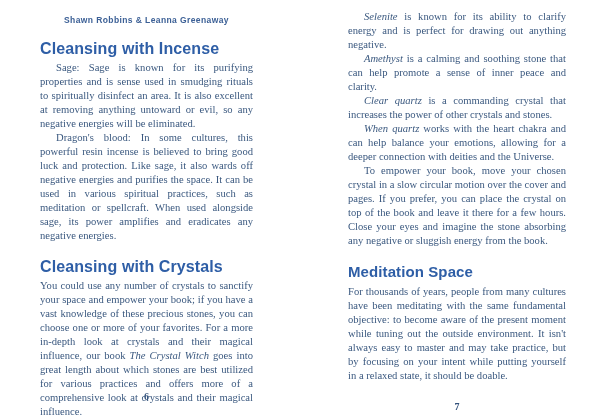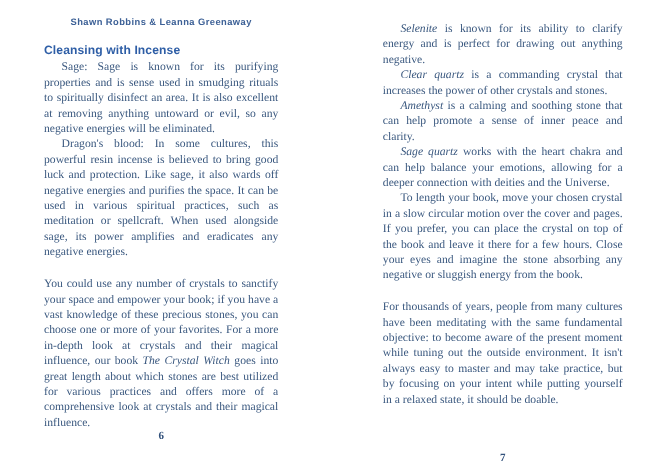--- a/index.html
+++ b/index.html
@@ -32,26 +32,26 @@
   .running-head {
     padding-top: 15px;
     text-align: center;
     font-family: "Liberation Sans", sans-serif;
     font-size: 8.5px;
     font-weight: 600;
     letter-spacing: 0.4px;
     color: #3c6096;
   }
   .content { margin-top: 15px; }
-  .page-right .content { margin-top: 20px; }
+  .page-right .content { margin-top: 10px; }
 
   h3.sub-heading {
     margin: 0 0 3px 0;
     font-family: "Liberation Sans", sans-serif;
-    font-size: 11px;
+    font-size: 16px;
     font-weight: 600;
     color: #2e5ea6;
     letter-spacing: 0.1px;
   }
   .section { margin-bottom: 15px; }
   .section:last-child { margin-bottom: 0; }
 
   h2.big-heading {
     margin: 15px 0 5px 0;
     font-family: "Liberation Sans", sans-serif;
@@ -94,43 +94,45 @@
 
       <div class="content">
 
         <div class="section">
           <h3 class="sub-heading">Cleansing with Incense</h3>
           <p class="body-para indent"><span class="lead">Sage:</span><span> Sage is known for its purifying properties and is sense used in smudging rituals to spiritually disinfect an area. It is also excellent at removing anything untoward or evil, so any negative energies will be eliminated.</span></p>
           <p class="body-para indent"><span class="lead">Dragon's blood:</span><span> In some cultures, this powerful resin incense is believed to bring good luck and protection. Like sage, it also wards off negative energies and purifies the space. It can be used in various spiritual practices, such as meditation or spellcraft. When used alongside sage, its power amplifies and eradicates any negative energies.</span></p>
         </div>
 
         <div class="section">
+          <h3 class="sub-heading">Cleansing with Crystals</h3>
           <p class="body-para"><span>You could use any number of crystals to sanctify your space and empower your book; if you have a vast knowledge of these precious stones, you can choose one or more of your favorites. For a more in-depth look at crystals and their magical influence, our book </span><span class="italic">The Crystal Witch</span><span> goes into great length about which stones are best utilized for various practices and offers more of a comprehensive look at crystals and their magical influence.</span></p>
         </div>
 
       </div>
 
       <div class="page-number">6</div>
     </div>
   </div>
 
   <div class="page page-right">
     <div class="text-col">
 
       <div class="content">
 
         <div class="section">
           <p class="body-para indent"><span class="italic">Selenite</span><span> is known for its ability to clarify energy and is perfect for drawing out anything negative.</span></p>
+          <p class="body-para indent"><span class="italic">Amethyst</span><span> is a calming and soothing stone that can help promote a sense of inner peace and clarity.</span></p>
           <p class="body-para indent"><span class="italic">Clear quartz</span><span> is a commanding crystal that increases the power of other crystals and stones.</span></p>
-          <p class="body-para indent"><span class="italic">Amethyst</span><span> is a calming and soothing stone that can help promote a sense of inner peace and clarity.</span></p>
-          <p class="body-para indent"><span class="italic">Sage quartz</span><span> works with the heart chakra and can help balance your emotions, allowing for a deeper connection with deities and the Universe.</span></p>
-          <p class="body-para indent"><span>To length your book, move your chosen crystal in a slow circular motion over the cover and pages. If you prefer, you can place the crystal on top of the book and leave it there for a few hours. Close your eyes and imagine the stone absorbing any negative or sluggish energy from the book.</span></p>
+          <p class="body-para indent"><span class="italic">When quartz</span><span> works with the heart chakra and can help balance your emotions, allowing for a deeper connection with deities and the Universe.</span></p>
+          <p class="body-para indent"><span>To empower your book, move your chosen crystal in a slow circular motion over the cover and pages. If you prefer, you can place the crystal on top of the book and leave it there for a few hours. Close your eyes and imagine the stone absorbing any negative or sluggish energy from the book.</span></p>
         </div>
 
         <div class="section">
+          <h2 class="big-heading">Meditation Space</h2>
           <p class="body-para"><span>For thousands of years, people from many cultures have been meditating with the same fundamental objective: to become aware of the present moment while tuning out the outside environment. It isn't always easy to master and may take practice, but by focusing on your intent while putting yourself in a relaxed state, it should be doable.</span></p>
         </div>
 
       </div>
 
       <div class="page-number">7</div>
     </div>
   </div>
 
 </div>

